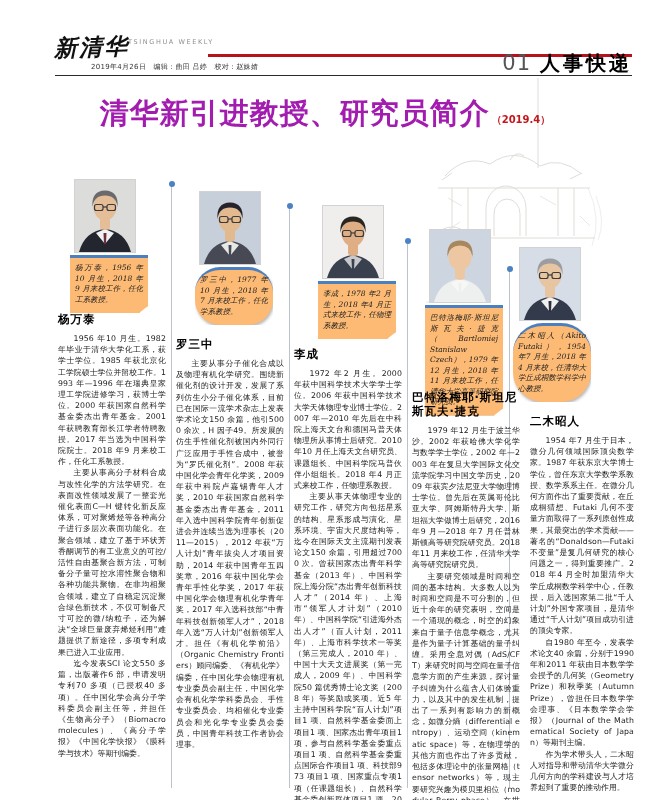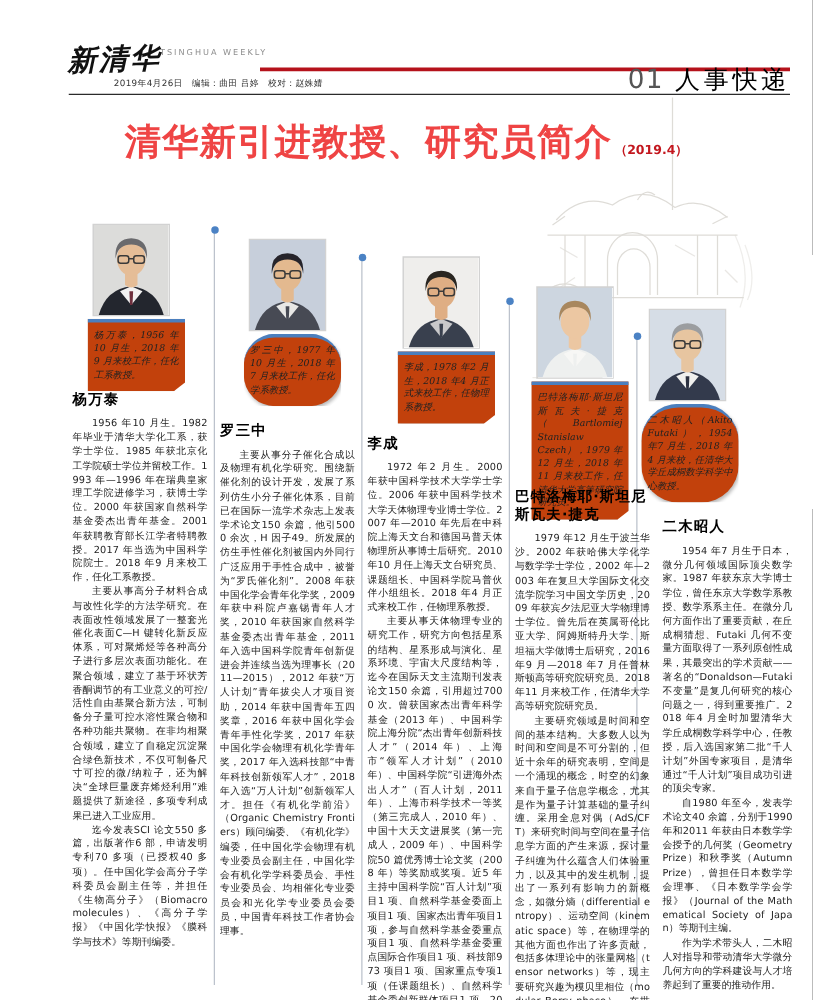--- a/index.html
+++ b/index.html
@@ -8,35 +8,35 @@
   
   .masthead{position:absolute;left:54px;top:32px;font-family:"DejaVu Serif",serif;
             font-style:italic;font-weight:bold;font-size:23px;letter-spacing:2px;color:#111;
             transform:rotate(-2deg);}
   .weekly{position:absolute;left:128px;top:38px;font-size:6.5px;color:#8f8f8f;letter-spacing:1.6px;}
   .red-rule{position:absolute;left:208px;top:54px;width:424px;height:2.5px;background:#b5121b;}
   .dateline{position:absolute;left:55px;top:62px;font-size:7px;color:#333;letter-spacing:.3px;margin-left:36px;}
   .black-rule{position:absolute;left:55px;top:75px;width:577px;height:1px;background:#2b2b2b;}
   .pageinfo{position:absolute;right:18px;top:50px;white-space:nowrap;}
   .pageno{font-size:21px;color:#555;font-weight:500;margin-right:9px;letter-spacing:1px;}
-  .section{font-size:20px;color:#000;font-weight:400;letter-spacing:3px;text-align:center;}
+  .section{font-size:20px;color:#000;font-weight:700;letter-spacing:3px;text-align:center;}
   
   .title-wrap{position:absolute;left:0;top:94px;width:100%;text-align:center;white-space:nowrap;}
-  .title-main{font-size:29px;font-weight:900;color:#ef4444;letter-spacing:1px;}
+  .title-main{font-size:29px;font-weight:900;color:#a21caf;letter-spacing:1px;}
   .title-issue{font-size:10px;font-weight:bold;color:#c3171e;margin-left:2px;}
   
   .sketch{position:absolute;left:390px;top:76px;width:225px;height:270px;opacity:.55;}
   
   .vline{position:absolute;width:1px;background:#bcc2cc;}
   .dot{position:absolute;width:6px;height:6px;border-radius:50%;background:#4b82c4;}
   
   .photo{position:absolute;width:60px;height:72px;box-shadow:0 0 0 1px #d2d2d2;}
   .photo svg{display:block;width:100%;height:100%;}
   
-  .caption{position:absolute;width:78px;background:#c2410c;border-top:3px solid #4b7fbe;
+  .caption{position:absolute;width:78px;background:#fdba74;border-top:3px solid #4b7fbe;
            padding:5px 5px 8px;box-sizing:border-box;
            font-family:"DejaVu Serif",serif;font-style:italic;
            font-size:7.5px;line-height:10.5px;color:#222;text-align:justify;
            box-shadow:1px 2px 3px rgba(0,0,0,.28);
            clip-path:polygon(0 0,100% 0,100% calc(100% - 7px),calc(100% - 9px) 100%,0 100%);}
   
   .col{position:absolute;width:108px;}
   .col h3{margin:0 0 7px;font-size:11.5px;font-weight:900;color:#000;letter-spacing:1px;line-height:14px;}
   .col p{margin:0;font-size:7.8px;line-height:11.2px;text-align:justify;text-indent:2em;
          color:#1b1b1b;letter-spacing:.1px;word-break:break-all;}

